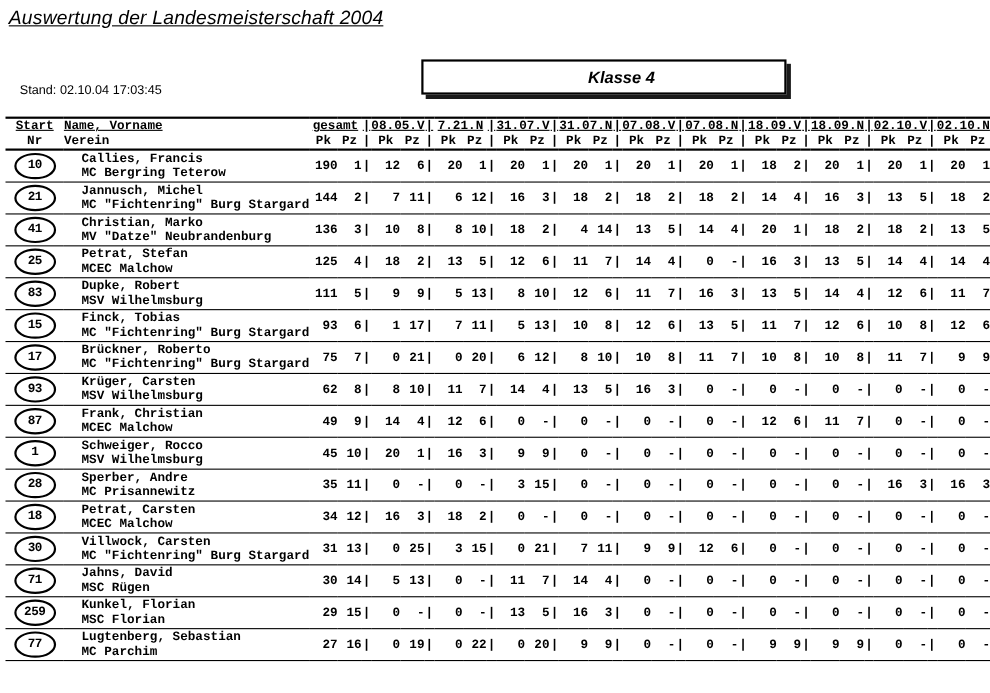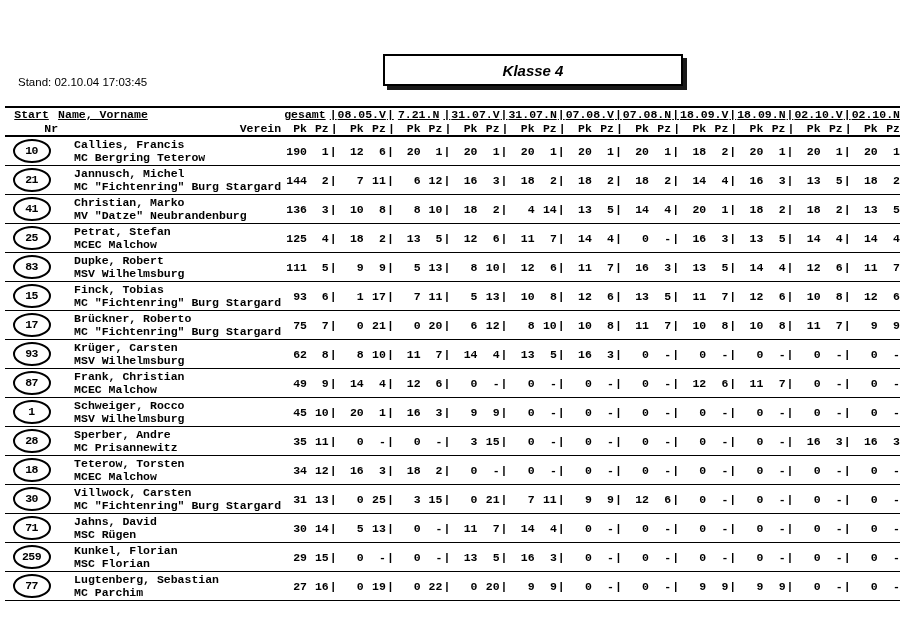--- a/index.html
+++ b/index.html
@@ -3,43 +3,44 @@
 <meta charset="utf-8">
 <style>
   html,body{margin:0;padding:0;background:#fff;}
   .page{position:relative;width:900px;height:630px;background:#fff;color:#000;
         font-family:"Liberation Sans",sans-serif;overflow:hidden;}
   .title{position:absolute;left:8px;top:6px;font-style:italic;font-size:17.5px;
          text-decoration:underline;letter-spacing:.2px;}
   .stand{position:absolute;left:18px;top:60px;font-size:11.5px;margin-top:16px;}
   .klasse-box{position:absolute;left:383px;top:54px;width:296px;height:28px;
               border:2px solid #000;background:#fff;box-shadow:4px 4px 0 0 #1a1a1a;
-              display:flex;align-items:center;justify-content:center;}
+              display:flex;align-items:center;justify-content:center;padding-left:32px;}
   .klasse-box span{font-weight:bold;font-style:italic;font-size:15px;}
   table.results{position:absolute;left:5px;top:106px;border-collapse:collapse;
                 table-layout:fixed;font-family:"Liberation Mono",monospace;
                 font-weight:bold;font-size:11.5px;color:#000;}
   table.results th,table.results td{padding:0;overflow:visible;white-space:nowrap;}
   thead th{font-weight:bold;height:13px;vertical-align:bottom;}
   thead tr.h1 th{border-top:2px solid #000;text-decoration:underline;}
-  thead tr.h2 th{border-bottom:2px solid #000;height:14px;text-align:right;}
+  thead tr.h2 th{border-bottom:2px solid #000;height:14px;}
   tbody td{border-bottom:1.5px solid #000;height:28px;vertical-align:middle;}
   .c{text-align:center;}
   .l{text-align:left;padding-left:3px;}
   td.num,th.num{text-align:right;padding-right:2px;}
   td.pipe,th.pipe{text-align:center;}
   .oval{display:block;margin:0 auto;width:34px;height:20px;border:2px solid #000;
         border-radius:50%;text-align:center;line-height:20px;font-size:11.5px;
         letter-spacing:-0.5px;}
   .name-cell div{line-height:13px;margin-left:16px;}
 </style>
 </head>
 <body>
 
 <div class="page">
+  <div class="title">Auswertung der Landesmeisterschaft 2004</div>
   <div class="stand">Stand: 02.10.04 17:03:45</div>
   <div class="klasse-box">
     <span>Klasse 4</span>
   </div>
   <table class="results">
     <colgroup>
         <col style="width: 54px;">
         <col style="width: 214px;">
         <col style="width: 26px;">
         <col style="width: 22px;">
@@ -587,21 +588,21 @@
           <td class="num">3</td>
           <td class="pipe">|</td>
           <td class="num">16</td>
           <td class="num">3</td>
         </tr>
         <tr>
           <td class="c">
             <span class="oval">18</span>
           </td>
           <td class="l name-cell">
-            <div>Teterow, Torsten</div>
+            <div>Petrat, Carsten</div>
             <div>MCEC Malchow</div>
           </td>
           <td class="num">34</td>
           <td class="num">12</td>
           <td class="pipe">|</td>
           <td class="num">16</td>
           <td class="num">3</td>
           <td class="pipe">|</td>
           <td class="num">18</td>
           <td class="num">2</td>

